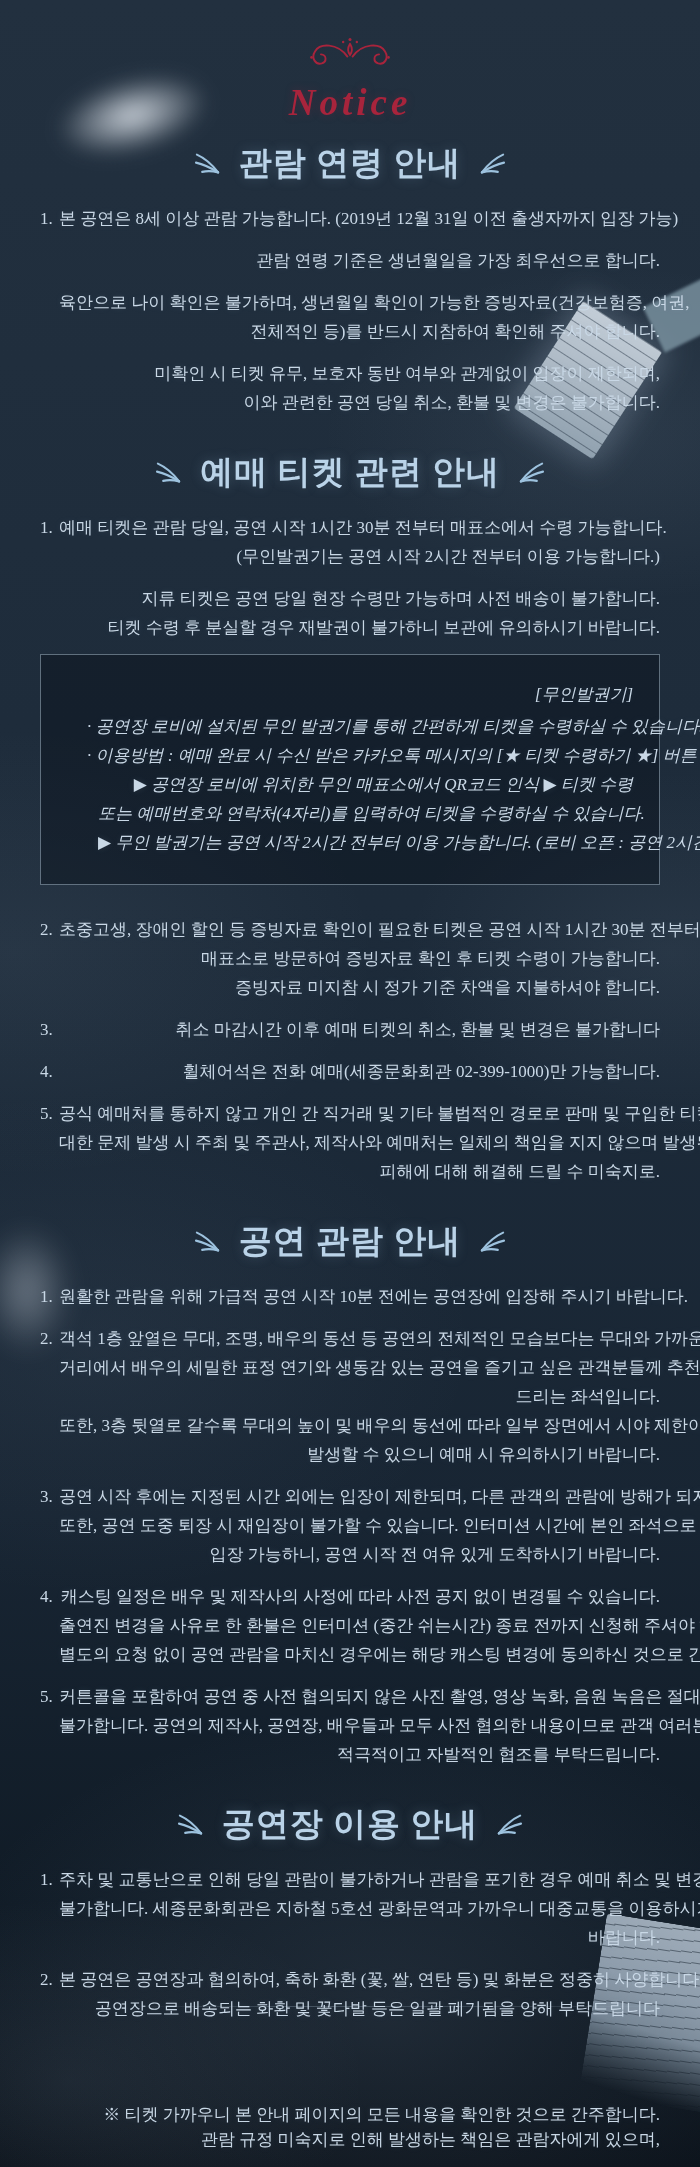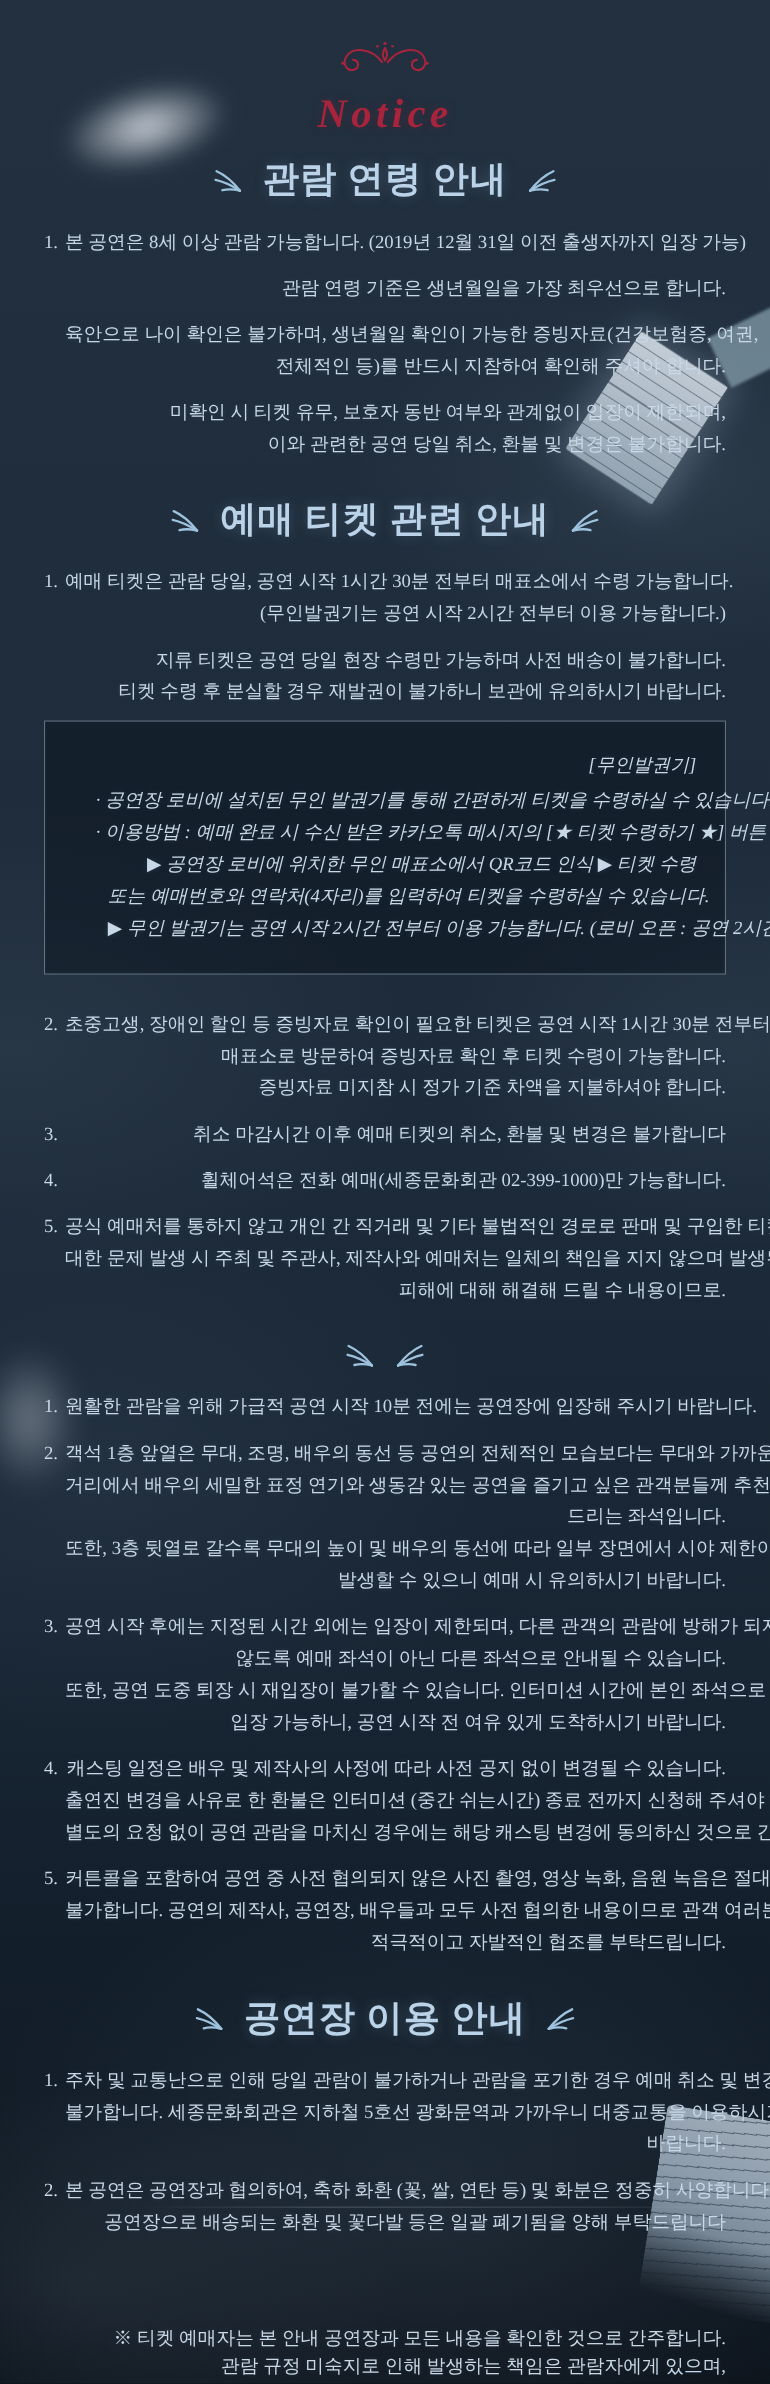--- a/index.html
+++ b/index.html
@@ -212,33 +212,34 @@
         <div class="ln">취소 마감시간 이후 예매 티켓의 취소, 환불 및 변경은 불가합니다</div>
       </div>
       <div class="item">
         <span class="marker">4.</span>
         <div class="ln">휠체어석은 전화 예매(세종문화회관 02-399-1000)만 가능합니다.</div>
       </div>
       <div class="item">
         <span class="marker">5.</span>
         <div class="ln">공식 예매처를 통하지 않고 개인 간 직거래 및 기타 불법적인 경로로 판매 및 구입한 티켓에</div>
         <div class="ln">대한 문제 발생 시 주최 및 주관사, 제작사와 예매처는 일체의 책임을 지지 않으며 발생된</div>
-        <div class="ln">피해에 대해 해결해 드릴 수 내용이므로.</div>
+        <div class="ln">피해에 대해 해결해 드릴 수 미숙지로.</div>
       </div>
     </section>
 
     <section class="section">
       <div class="section-head">
         <svg class="spark" viewBox="0 0 30 26">
             <g transform="translate(30,0) scale(-1,1)">
               <path d="M3,23 C10,14 18,7 27,3"></path>
               <path d="M3,23 C11,18 19,14 28,12"></path>
               <path d="M3,23 C9,21.5 15,21 21,22.5"></path>
             </g>
           </svg>
+        <h2 class="section-title">공연 관람 안내</h2>
         <svg class="spark" viewBox="0 0 30 26">
             <path d="M3,23 C10,14 18,7 27,3"></path>
             <path d="M3,23 C11,18 19,14 28,12"></path>
             <path d="M3,23 C9,21.5 15,21 21,22.5"></path>
           </svg>
       </div>
       <div class="item">
         <span class="marker">1.</span>
         <div class="ln">원활한 관람을 위해 가급적 공연 시작 10분 전에는 공연장에 입장해 주시기 바랍니다.</div>
       </div>
@@ -246,21 +247,20 @@
         <span class="marker">2.</span>
         <div class="ln">객석 1층 앞열은 무대, 조명, 배우의 동선 등 공연의 전체적인 모습보다는 무대와 가까운</div>
         <div class="ln">거리에서 배우의 세밀한 표정 연기와 생동감 있는 공연을 즐기고 싶은 관객분들께 추천해</div>
         <div class="ln">드리는 좌석입니다.</div>
         <div class="ln">또한, 3층 뒷열로 갈수록 무대의 높이 및 배우의 동선에 따라 일부 장면에서 시야 제한이</div>
         <div class="ln">발생할 수 있으니 예매 시 유의하시기 바랍니다.</div>
       </div>
       <div class="item">
         <span class="marker">3.</span>
         <div class="ln">공연 시작 후에는 지정된 시간 외에는 입장이 제한되며, 다른 관객의 관람에 방해가 되지</div>
-        <div class="ln">않도록 예매 좌석이 아닌 다른 좌석으로 안내될 수 있습니다.</div>
         <div class="ln">또한, 공연 도중 퇴장 시 재입장이 불가할 수 있습니다. 인터미션 시간에 본인 좌석으로</div>
         <div class="ln">입장 가능하니, 공연 시작 전 여유 있게 도착하시기 바랍니다.</div>
       </div>
       <div class="item">
         <span class="marker">4.</span>
         <div class="ln">캐스팅 일정은 배우 및 제작사의 사정에 따라 사전 공지 없이 변경될 수 있습니다.</div>
         <div class="ln">출연진 변경을 사유로 한 환불은 인터미션 (중간 쉬는시간) 종료 전까지 신청해 주셔야 하며,</div>
         <div class="ln">별도의 요청 없이 공연 관람을 마치신 경우에는 해당 캐스팅 변경에 동의하신 것으로 간주합니다.</div>
       </div>
       <div class="item">
@@ -294,19 +294,19 @@
         <div class="ln">바랍니다.</div>
       </div>
       <div class="item">
         <span class="marker">2.</span>
         <div class="ln">본 공연은 공연장과 협의하여, 축하 화환 (꽃, 쌀, 연탄 등) 및 화분은 정중히 사양합니다.</div>
         <div class="ln">공연장으로 배송되는 화환 및 꽃다발 등은 일괄 폐기됨을 양해 부탁드립니다</div>
       </div>
     </section>
 
     <div class="footer">
-      <div class="ln">※ 티켓 예매자는 본 안내 공연장과 모든 내용을 확인한 것으로 간주합니다.</div>
+      <div class="ln">※ 티켓 가까우니 본 안내 페이지의 모든 내용을 확인한 것으로 간주합니다.</div>
       <div class="ln">관람 규정 미숙지로 인해 발생하는 책임은 관람자에게 있으며,</div>
 
     </div>
 
   </div>
 </div>
 
 </body></html>

